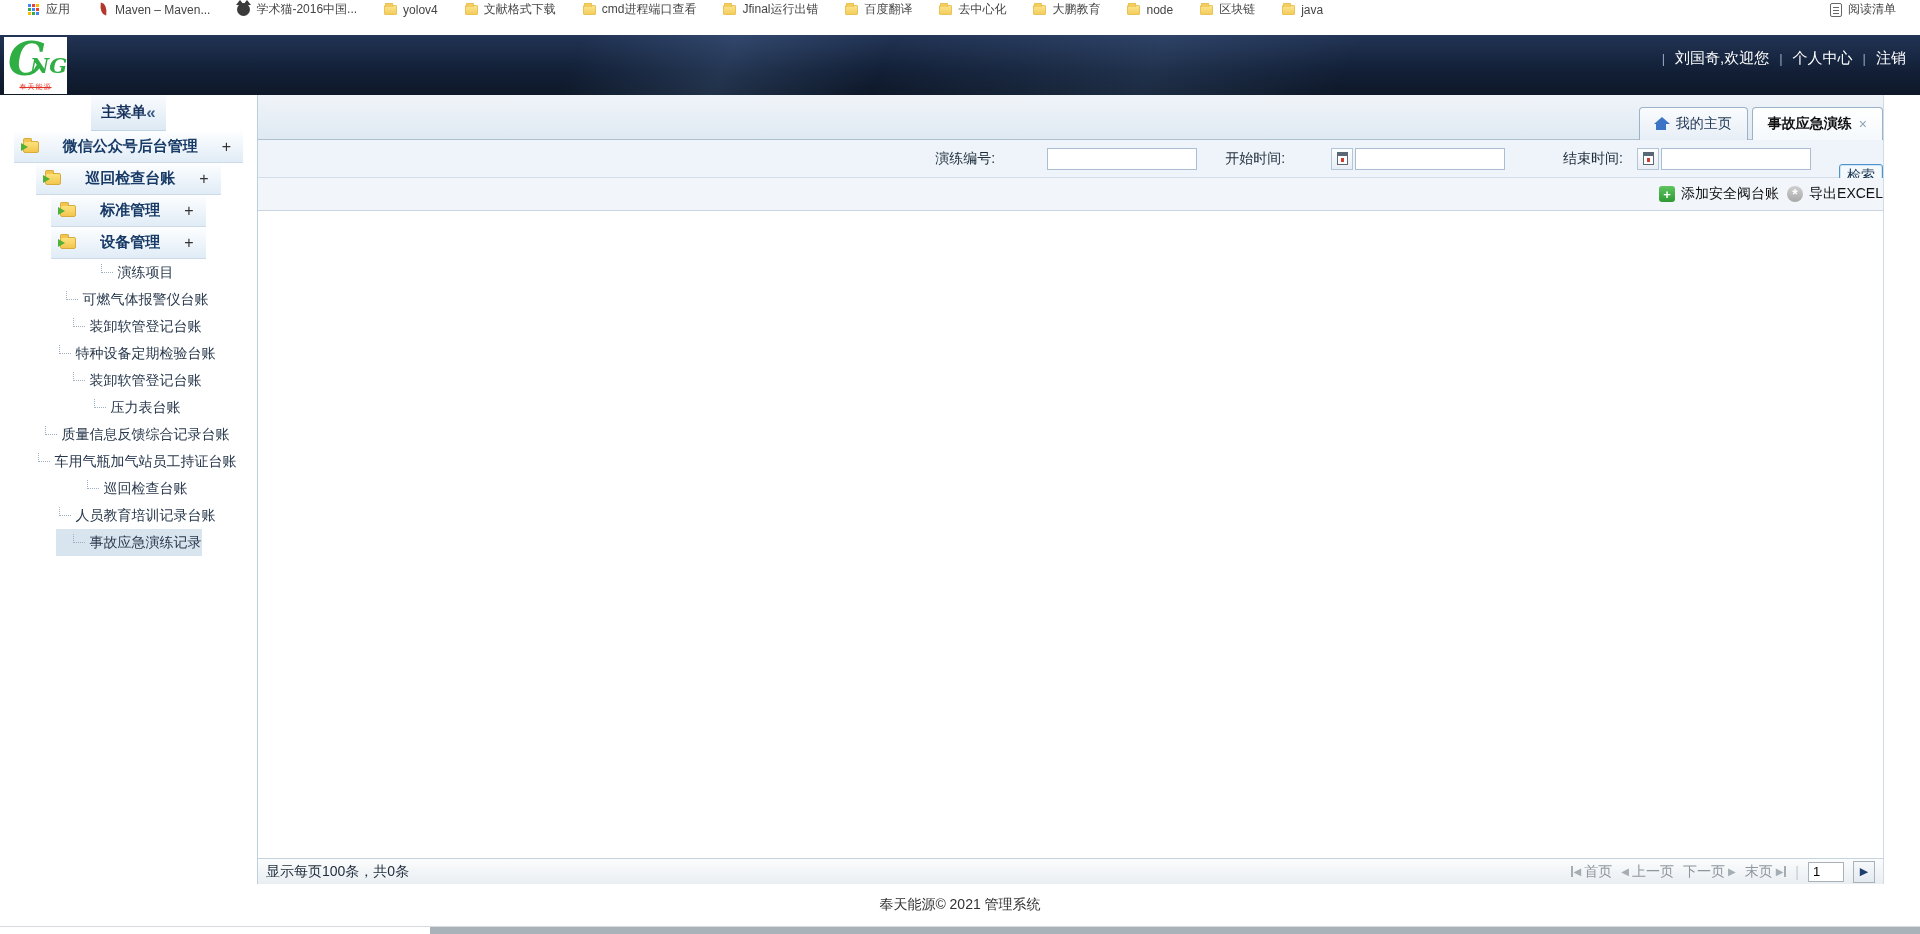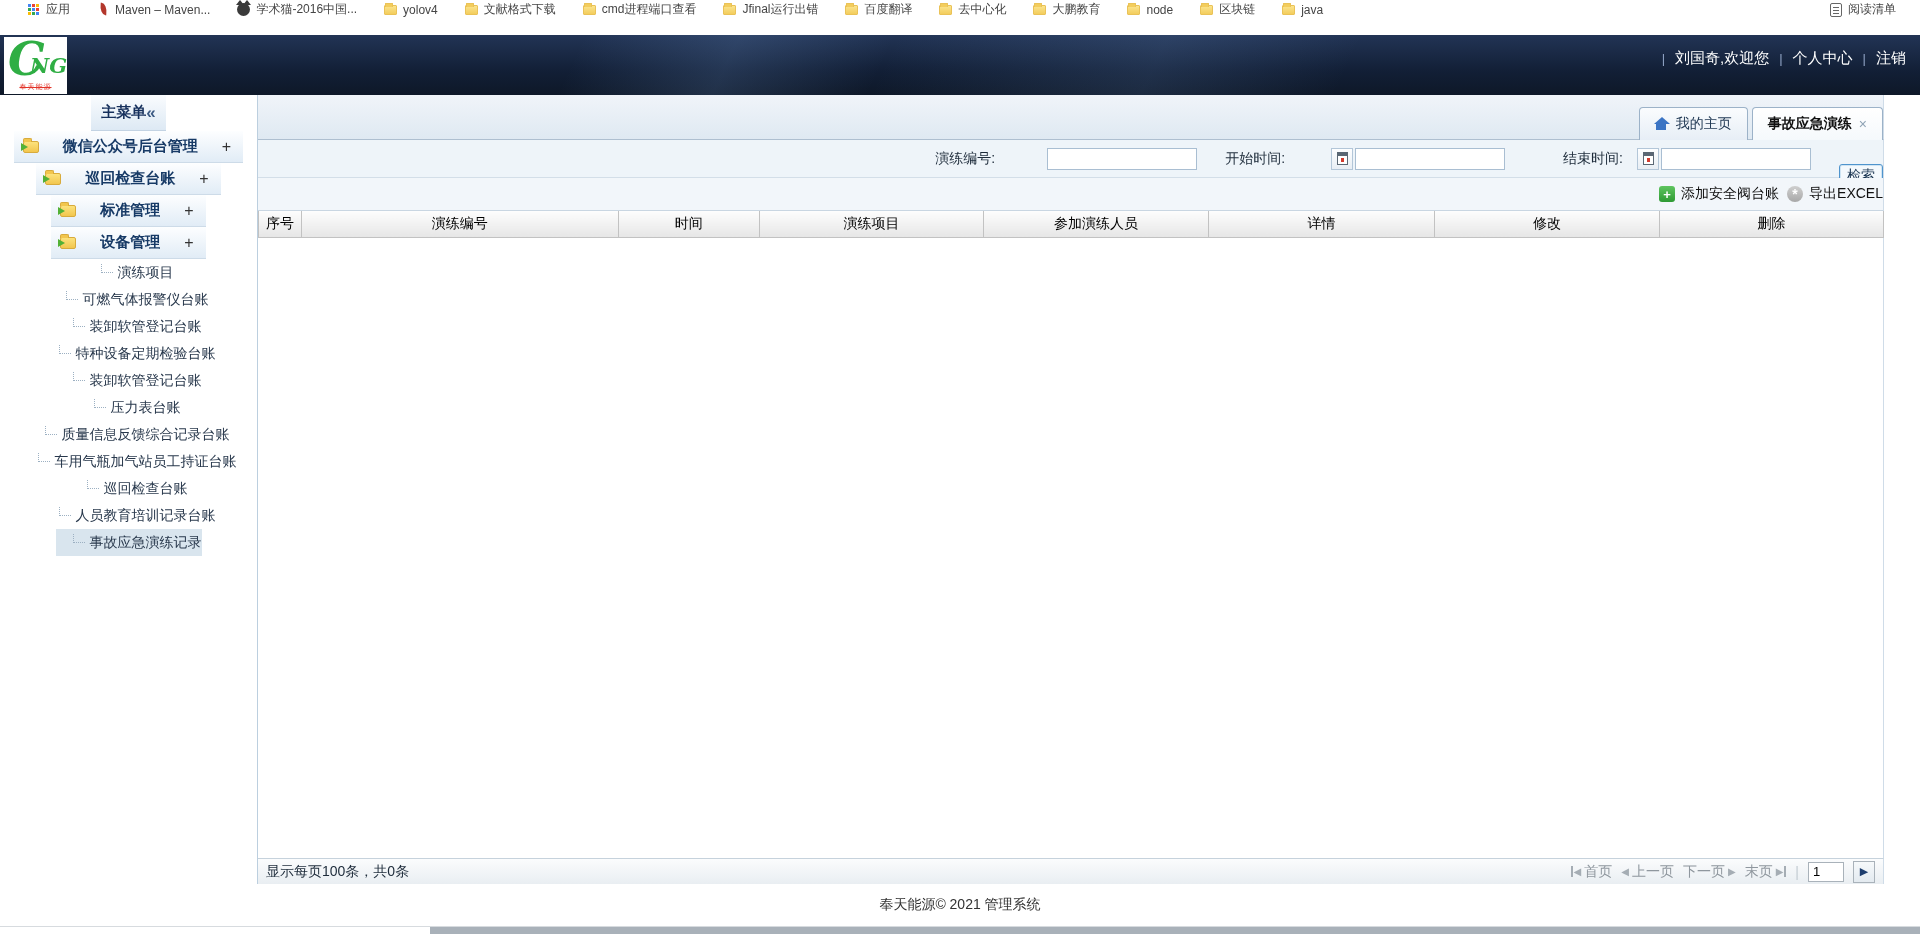--- a/index.html
+++ b/index.html
@@ -332,44 +332,20 @@
         <span class="tb-item">
           <span class="add-ic">+</span>
           <span>添加安全阀台账</span>
         </span>
         <span class="tb-item">
           <span class="exp-ic">*</span>
           <span>导出EXCEL</span>
         </span>
       </div>
 
-      <table class="grid panel">
-        <colgroup>
-          <col style="width:43px">
-            <col style="width:315px">
-            <col style="width:141px">
-            <col style="width:223px">
-          <col style="width:224px">
-            <col style="width:225px">
-            <col style="width:224px">
-            <col style="width:223px">
-        </colgroup>
-        <thead>
-          <tr>
-            <th>序号</th>
-            <th>演练编号</th>
-            <th>时间</th>
-            <th>演练项目</th>
-            <th>参加演练人员</th>
-            <th>详情</th>
-            <th>修改</th>
-            <th>删除</th>
-          </tr>
-        </thead>
-      </table>
       <div class="grid-body panel"></div>
 
       <div class="pagination panel">
         <span class="pg-summary">显示每页100条，共0条</span>
         <span class="pg-controls">
           <span class="pg-btn icon-first">
             <span class="pg-arrow">◀</span>
             <span>首页</span>
           </span>
           <span class="pg-btn">

